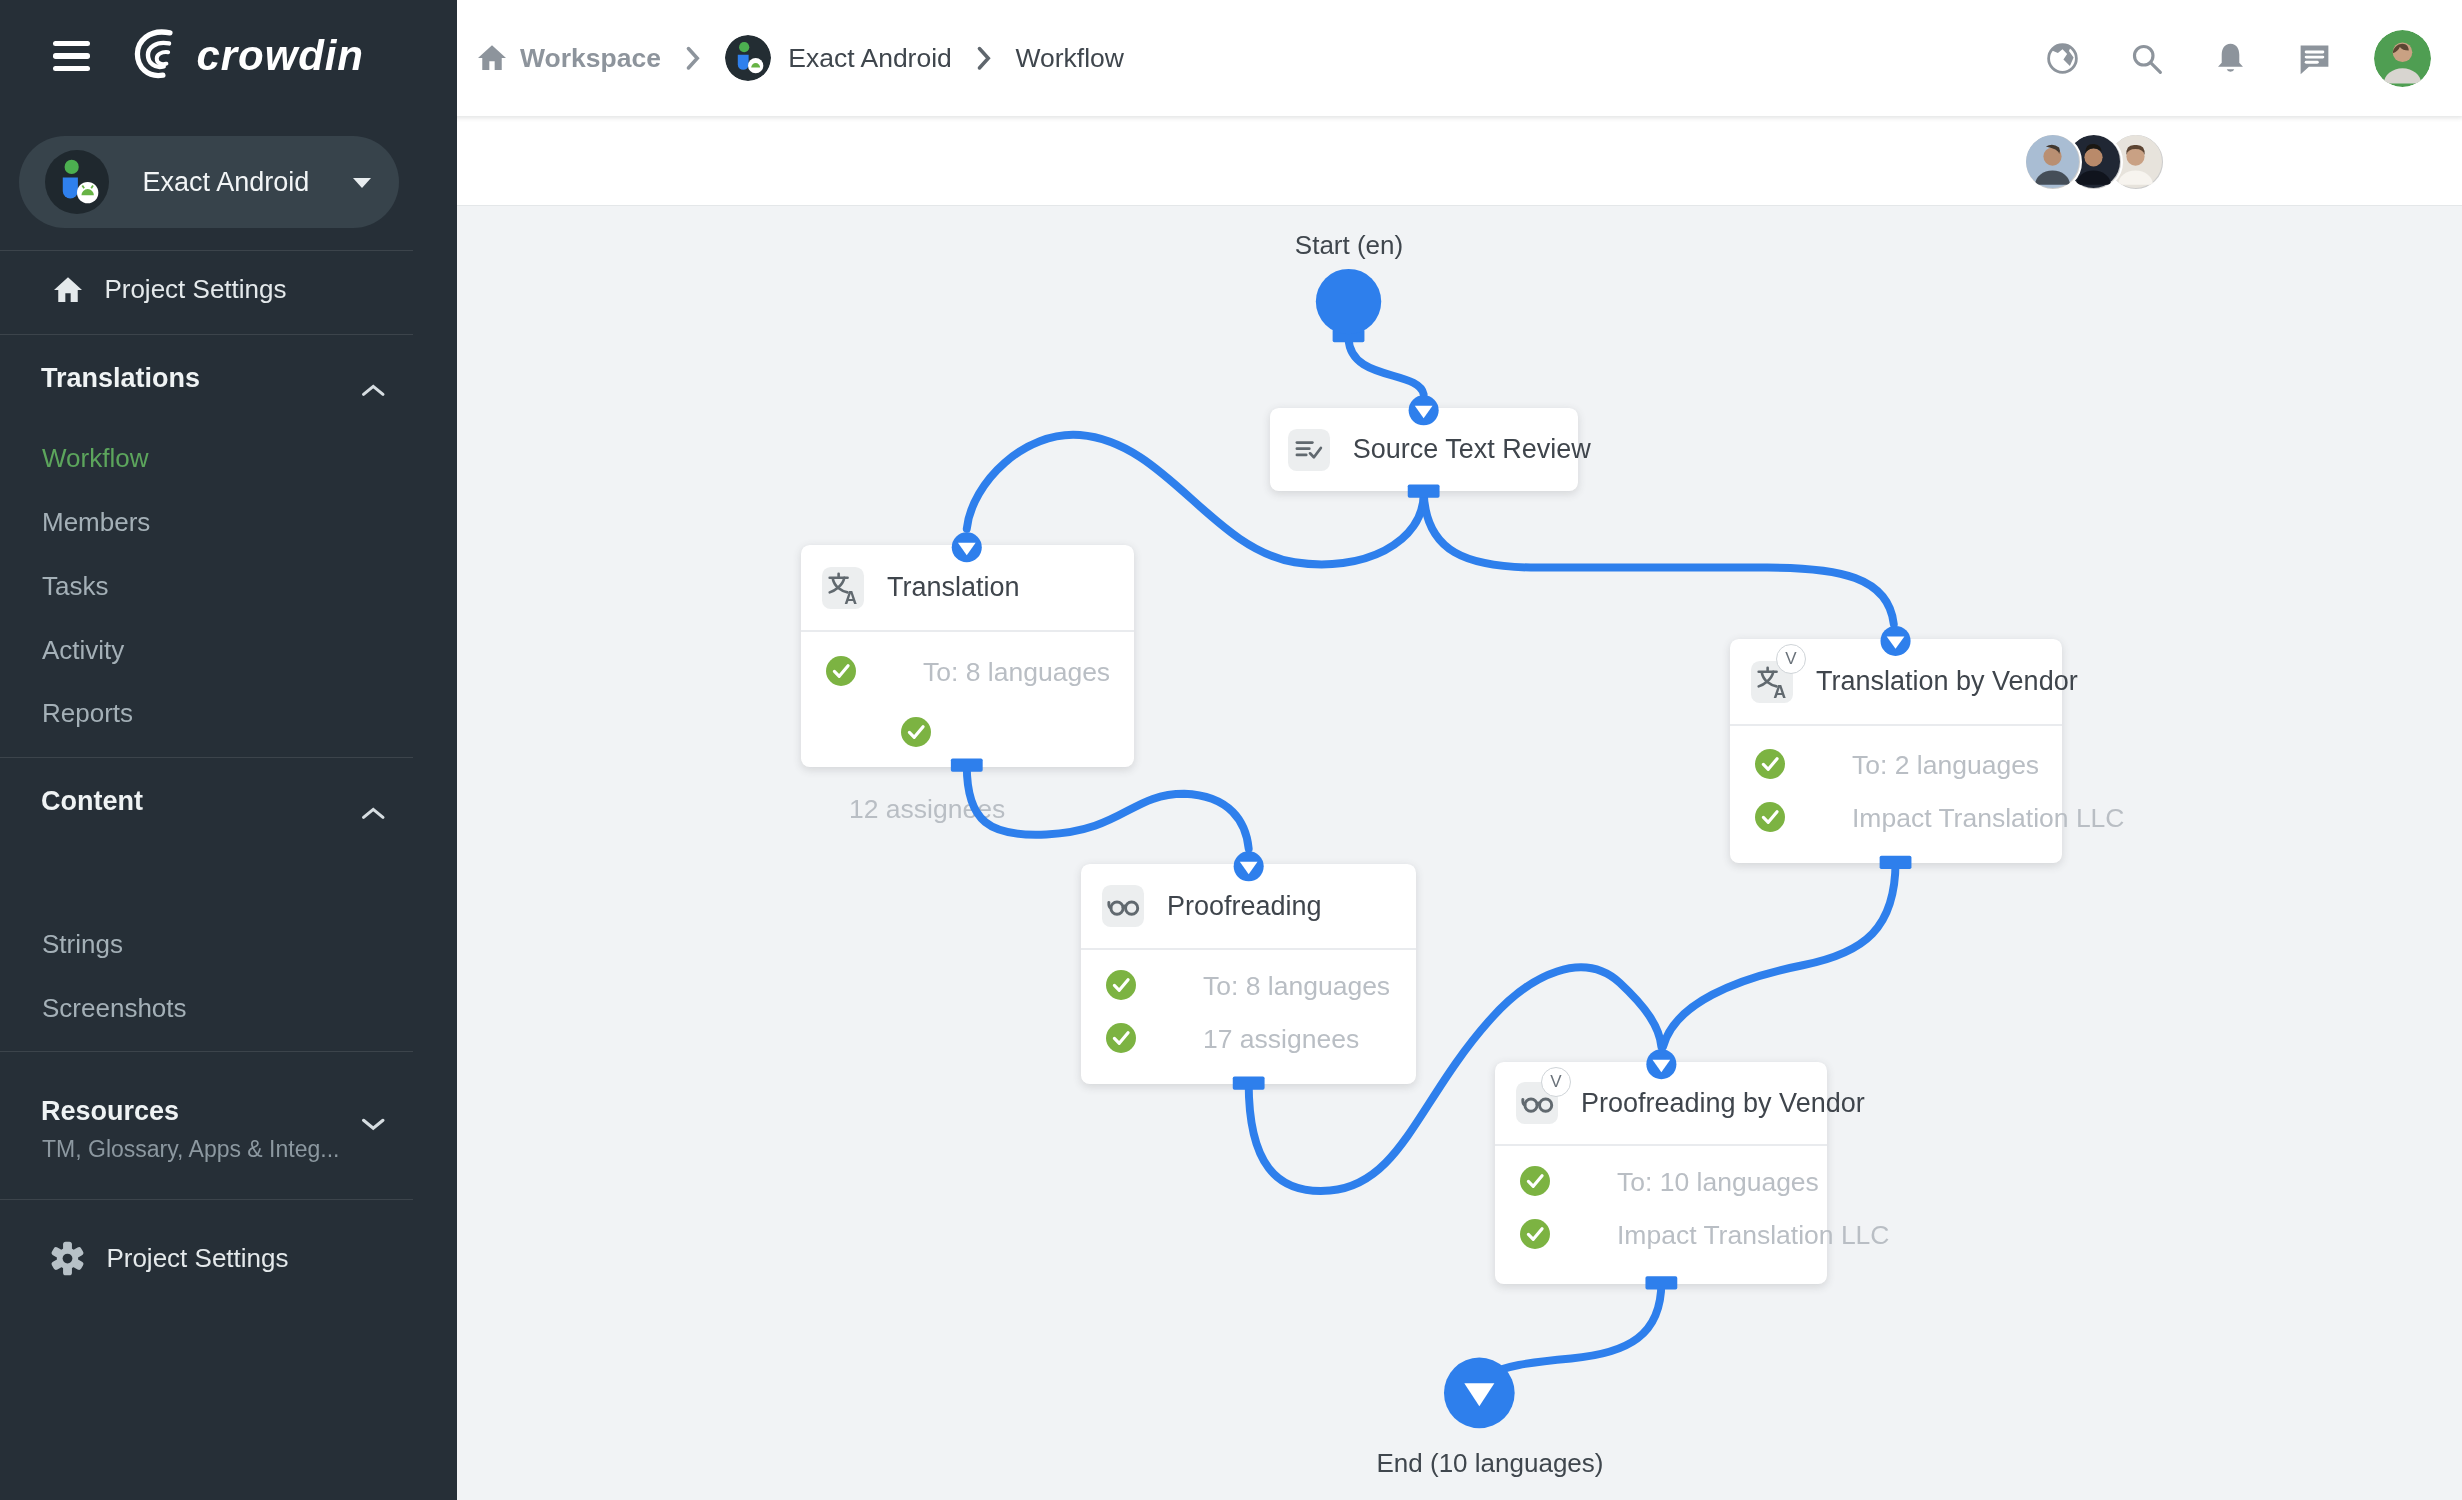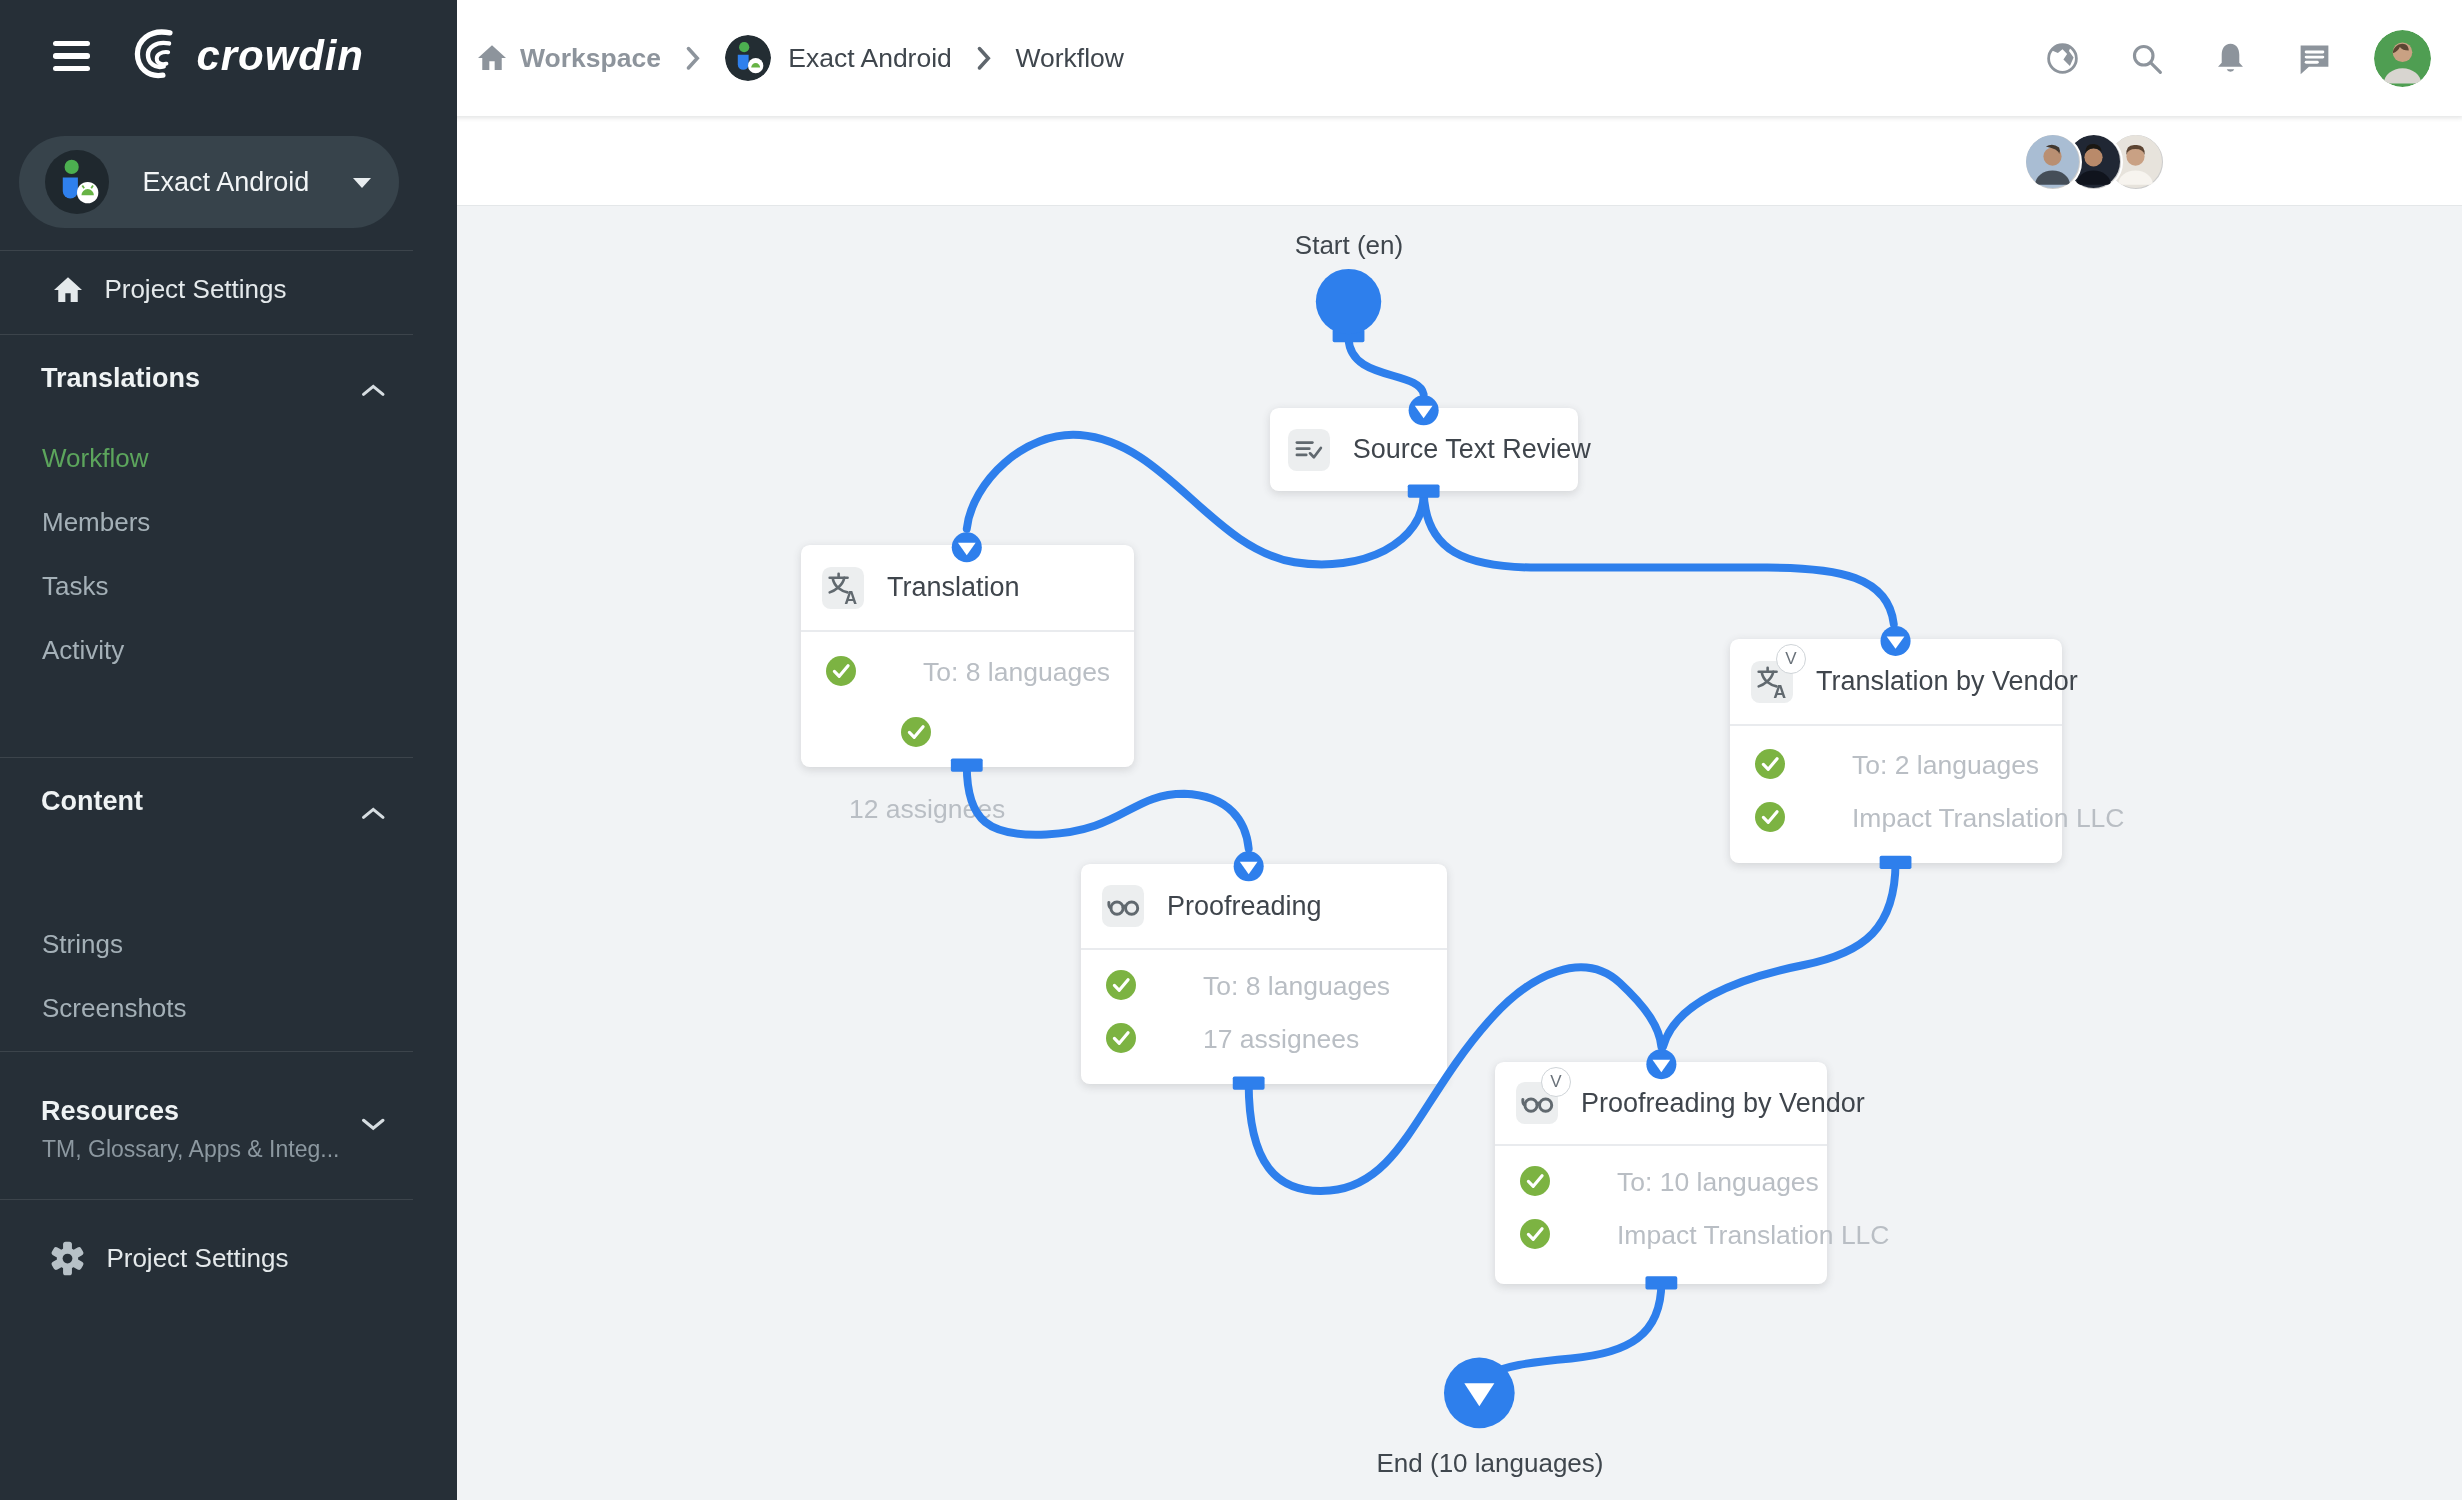--- a/index.html
+++ b/index.html
@@ -121,20 +121,21 @@
     <span class="sb-chevron">
       <svg width="26.5" height="17.7" viewBox="0 0 30 20" fill="none" stroke="#d6dde1" stroke-width="3.5" stroke-linecap="round">
           <polyline points="4,14 15,5 26,14"></polyline>
         </svg>
     </span>
   </div>
   <div class="sb-item active" style="top:434px;">Workflow</div>
   <div class="sb-item" style="top:498px;">Members</div>
   <div class="sb-item" style="top:562px;">Tasks</div>
   <div class="sb-item" style="top:626px;">Activity</div>
+  <div class="sb-item" style="top:689px;">Reports</div>
 
   <div class="sb-divider" style="top:757px;"></div>
 
   <div class="sb-section" style="top:777px;">
     <span>Content</span>
     <span class="sb-chevron">
       <svg width="26.5" height="17.7" viewBox="0 0 30 20" fill="none" stroke="#d6dde1" stroke-width="3.5" stroke-linecap="round">
           <polyline points="4,14 15,5 26,14"></polyline>
         </svg>
     </span>
@@ -349,21 +350,21 @@
   </div>
   <div class="node-row" style="top:163px;">
     <span><svg width="30" height="30" viewBox="0 0 34 34">
           <circle cx="17" cy="17" r="17" fill="#7cb342"></circle>
           <path d="M9.5 17.5 l5.5 5.5 l10 -12" stroke="#fff" stroke-width="3.6" fill="none" stroke-linecap="round" stroke-linejoin="round"></path>
         </svg></span>
     <span class="row-text">Impact Translation LLC</span>
   </div>
 </div>
 
-<div class="node-card" style="left:1081px;top:864px;width:366px;height:220px;">
+<div class="node-card" style="left:1081px;top:864px;width:335px;height:220px;">
   <div class="card-header" style="height:84px;">
     <span class="icon-sq">
       <svg width="39" height="39" viewBox="0 0 48 48" fill="none" stroke="#61696f" stroke-width="3.6" stroke-linecap="round">
         <circle cx="16" cy="26" r="7.5"></circle>
           <circle cx="34" cy="26" r="7.5"></circle>
         <path d="M23.5 25 Q25 21.5 26.5 25"></path>
         <path d="M8.5 26 Q5.5 25 6 19"></path>
       </svg>
     </span>
     <span class="card-title">Proofreading</span>

